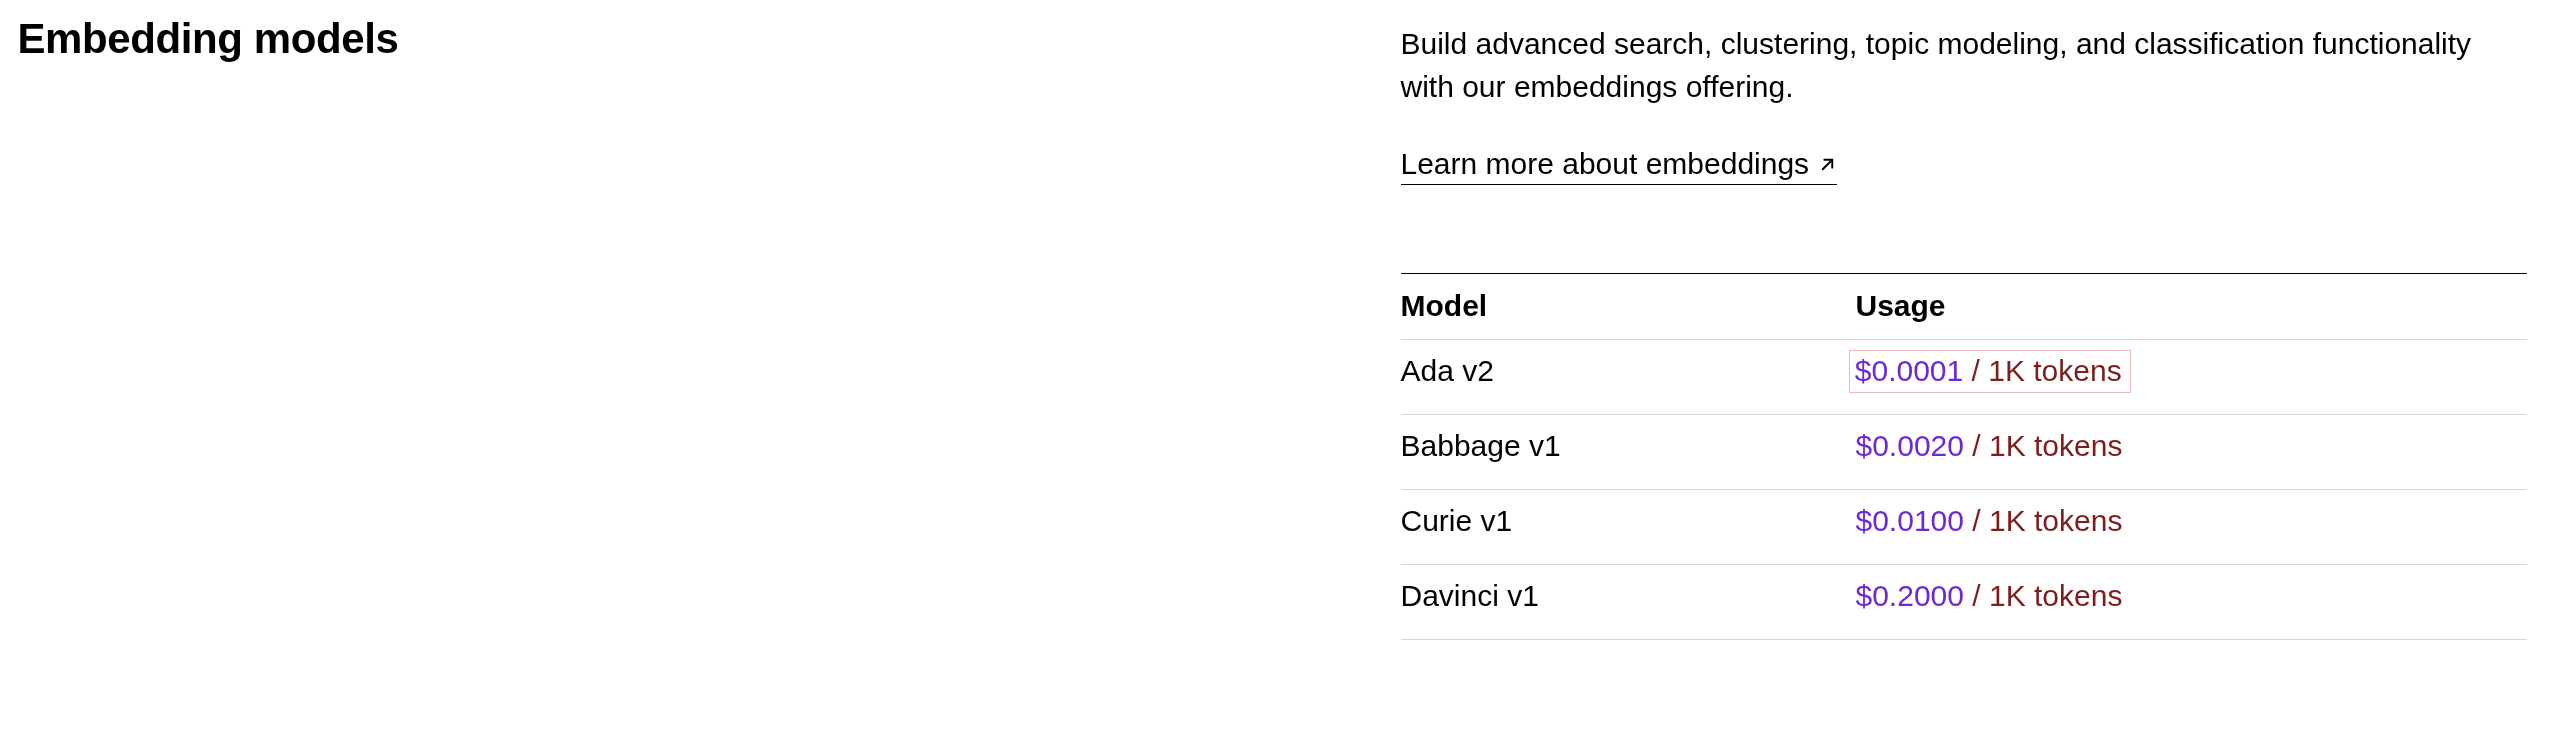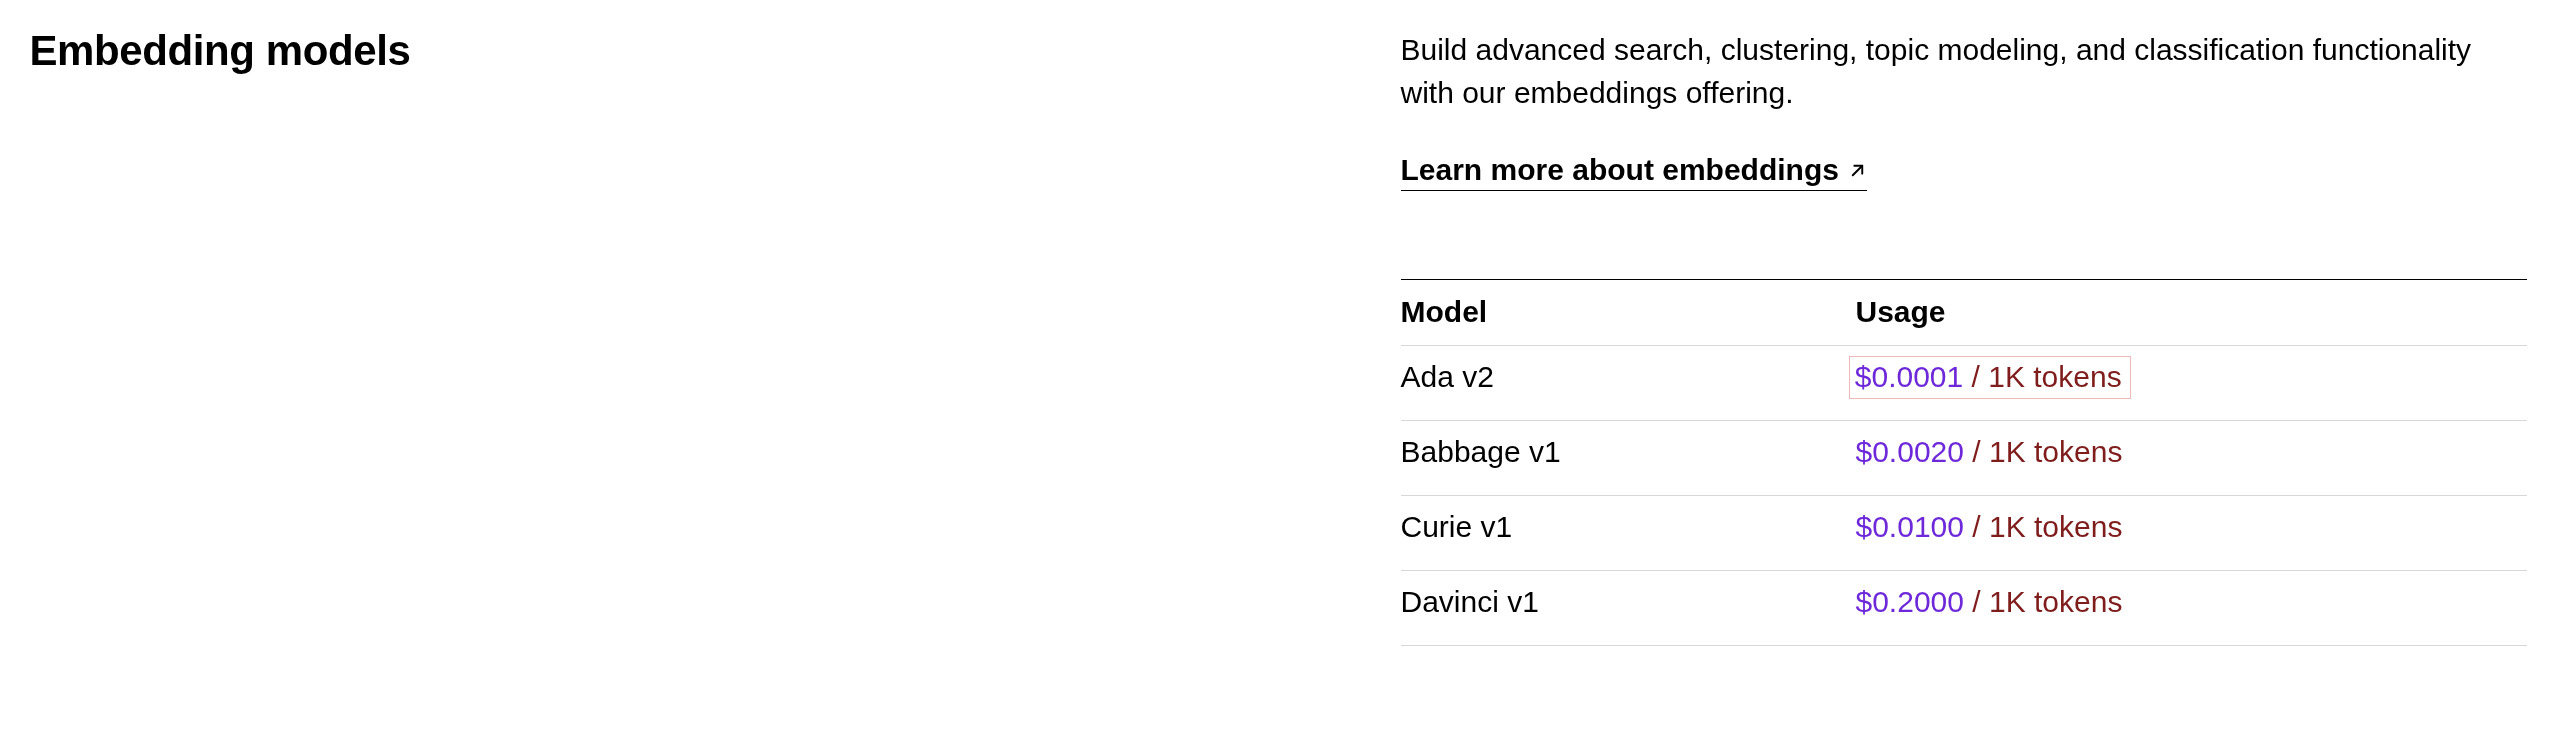--- a/index.html
+++ b/index.html
@@ -26,47 +26,47 @@
     flex: 0 0 auto;
   }
   .right-col {
     flex: 1 1 auto;
     padding-right: 35px;
   }
   .section-title {
     font-size: 42px;
     font-weight: 700;
     letter-spacing: -0.4px;
-    margin: 12px;
+    margin: 0;
     line-height: 1.1;
   }
   .description {
     font-size: 30px;
     line-height: 1.45;
     color: #000;
-    margin: 12px 0 37px 0;
+    margin: 6px 0 37px 0;
     max-width: 1366px;
   }
   .learn-more {
     display: inline-flex;
     align-items: center;
     gap: 8.8px;
     font-size: 30px;
     color: #000;
     text-decoration: none;
     border-bottom: 1.8px solid #000;
     padding-bottom: 1.8px;
     line-height: 1.2;
     cursor: pointer;
   }
   .learn-more svg {
     width: 19px;
     height: 19px;
   }
-  .learn-more-wrap { margin-bottom: 88px; font-weight: bold; }
+  .learn-more-wrap { margin-bottom: 88px; }
 
   .pricing-table {
     width: 100%;
     border-collapse: collapse;
     border-top: 1.8px solid #000;
   }
   .pricing-table th {
     text-align: left;
     font-size: 30px;
     font-weight: 700;

